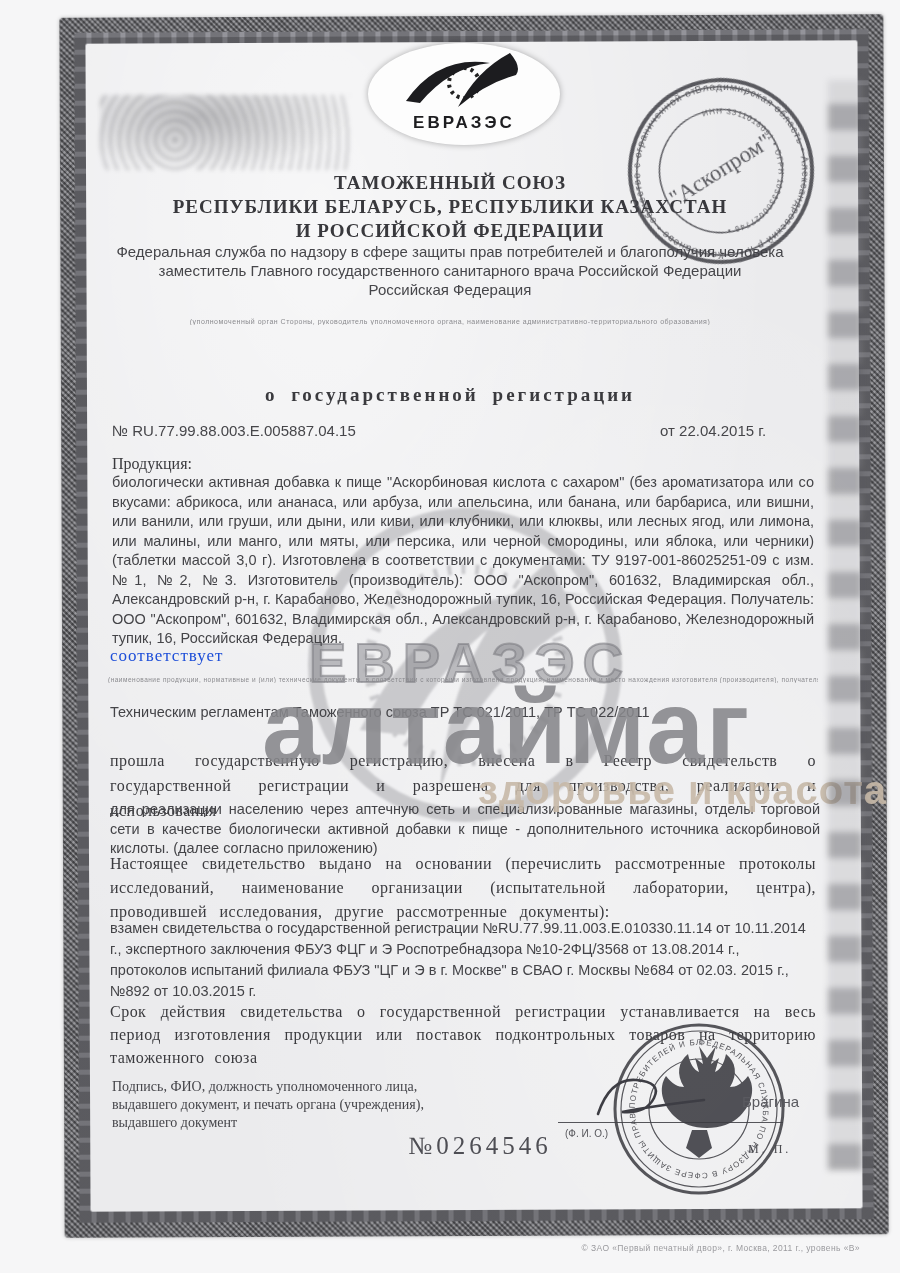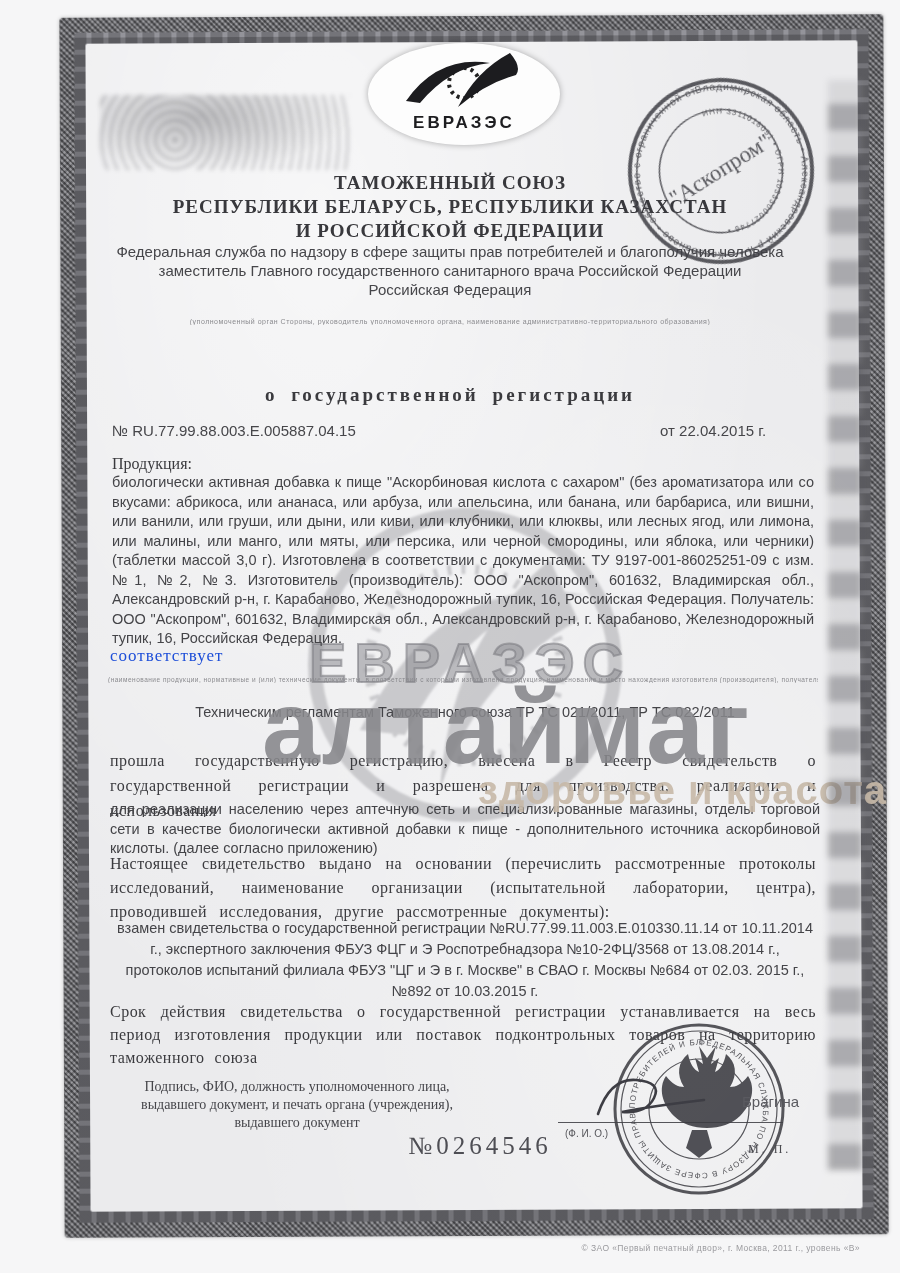--- a/index.html
+++ b/index.html
@@ -46,21 +46,21 @@
       #ebebed;
     border-radius:2px;
   }
   
   .scan-column{
     position:absolute; left:828px; top:80px; width:34px; height:1090px;
     background:repeating-linear-gradient(0deg, rgba(90,90,95,.45) 0 26px, rgba(160,160,165,.25) 26px 52px);
     filter:blur(3px); z-index:4;
   }
   
-  .txt{position:absolute; z-index:2;text-align:center;}
+  .txt{position:absolute; z-index:2;}
   .serif{font-family:"Liberation Serif", serif;}
   .center{text-align:center;}
   .justify{text-align:justify;}
   .blur1{filter:blur(.4px);}
   .blur2{filter:blur(.7px);}
 
   .hdr-bold{font-family:Liberation Serif, serif; font-weight:bold; font-size:19px; letter-spacing:1px; color:#38383c;}
   .hdr-sans{font-size:15px; color:#46464a;}
 
   .micro{font-size:7px; color:#8a8a8e; letter-spacing:.5px; white-space:nowrap; overflow:hidden;}

